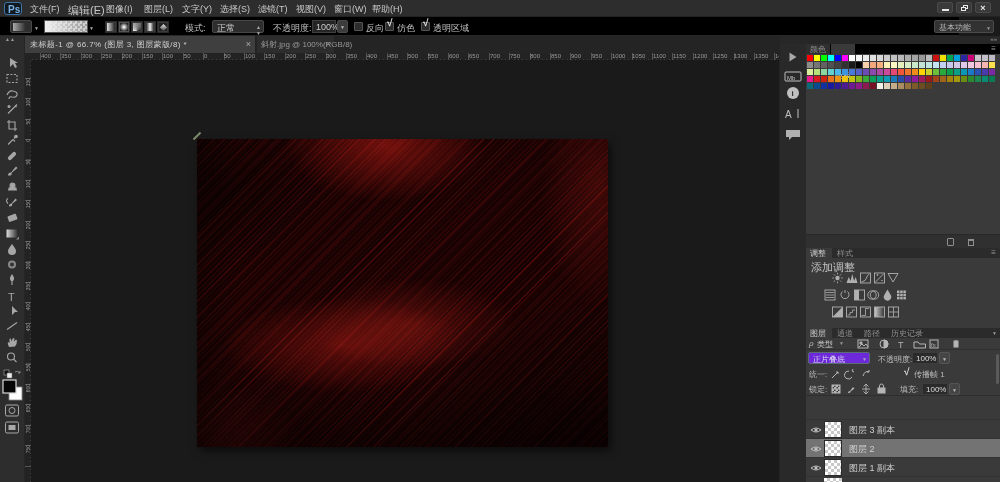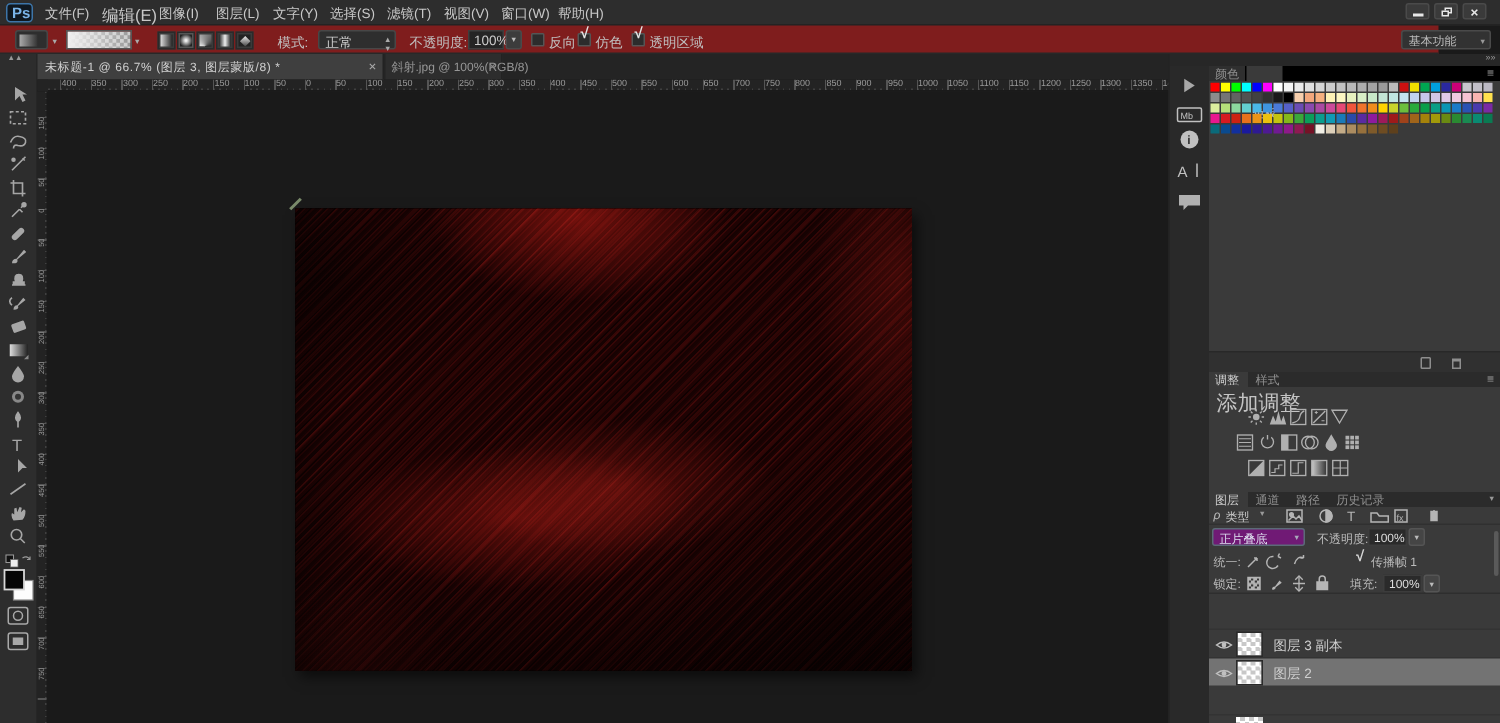--- a/index.html
+++ b/index.html
@@ -21,21 +21,21 @@
 <span class="ab" style="left:372px;top:3px;font-size:9px;color:#c8c8c8;white-space:nowrap;">帮助(H)</span>
 <div class="ab" style="left:937px;top:2px;width:16px;height:11px;background:#3a3a3a;border:1px solid #4a4a4a;border-radius:2px;">
       <div class="ab" style="left:4px;top:6px;width:7px;height:2px;background:#e8e8e8;"></div>
     </div>
 <div class="ab" style="left:956px;top:2px;width:16px;height:11px;background:#3a3a3a;border:1px solid #4a4a4a;border-radius:2px;">
       <div class="ab" style="left:6px;top:2px;width:5px;height:4px;border:1px solid #e8e8e8;"></div>
       <div class="ab" style="left:4px;top:4px;width:5px;height:4px;border:1px solid #e8e8e8;background:#3a3a3a;"></div>
     </div>
 <div class="ab" style="left:975px;top:2px;width:16px;height:11px;background:#3a3a3a;border:1px solid #4a4a4a;border-radius:2px;color:#e8e8e8;font-size:9px;font-weight:bold;text-align:center;line-height:11px;">×</div>
 </div>
-<div class="ab" style="left:0;top:17px;width:959px;height:19px;background:#7f1d1d;border-bottom:1px solid #282828;">
+<div class="ab" style="left:0;top:17px;width:959px;height:19px;background:#000000;border-bottom:1px solid #282828;">
 <div class="ab" style="left:10px;top:3px;width:22px;height:13px;background:#2e2e2e;border:1px solid #474747;border-radius:2px;">
       <div class="ab" style="left:2px;top:2px;width:12px;height:8px;background:linear-gradient(90deg,#aaa,#333);"></div>
     </div>
 <span class="ab" style="left:34px;top:8px;font-size:5px;color:#aaa;">▼</span>
 <div class="ab" style="left:44px;top:3px;width:44px;height:13px;border:1px solid #555;background:linear-gradient(90deg,rgba(240,240,240,1),rgba(140,140,140,0.15)),repeating-conic-gradient(#9a9a9a 0% 25%,#d8d8d8 0% 50%) 0 0/5px 5px;"></div>
 <span class="ab" style="left:89px;top:8px;font-size:5px;color:#aaa;">▼</span>
 <div class="ab" style="left:105px;top:4px;width:12px;height:12px;background:#3a3a3a;border:1px solid #2a2a2a;">
 <div class="ab" style="left:1px;top:1px;width:8px;height:8px;background:linear-gradient(90deg,#ddd,#222);"></div>
 </div>
 <div class="ab" style="left:118px;top:4px;width:12px;height:12px;background:#555555;border:1px solid #2a2a2a;">
@@ -381,21 +381,21 @@
 </div>
 <div class="ab" style="left:0;top:212px;width:194px;height:10px;background:#2b2b2b;">
 <div class="ab" style="left:0px;top:0;width:26px;height:10px;background:#3a3a3a;">
         <span class="ab" style="left:4px;top:0px;font-size:8px;color:#ccc;">调整</span>
       </div>
 <div class="ab" style="left:27px;top:0;width:26px;height:10px;">
         <span class="ab" style="left:4px;top:0px;font-size:8px;color:#909090;">样式</span>
       </div>
 <span class="ab" style="right:4px;top:0px;font-size:8px;color:#999;">≡</span>
 </div>
-<span class="ab" style="left:5px;top:224px;font-size:14px;color:#c4c4c4;font-family:Liberation Serif, serif;">添加调整</span>
+<span class="ab" style="left:5px;top:224px;font-size:11px;color:#c4c4c4;font-family:Liberation Serif, serif;">添加调整</span>
 <svg class="ab" style="left:0;top:232px" width="194" height="55" viewBox="0 0 194 55">
       <g stroke="#b0b0b0" fill="none" stroke-width="0.9">
         <circle cx="31.5" cy="10" r="2.2" fill="#b0b0b0" stroke="none"></circle>
         <line x1="35.1" y1="10.0" x2="36.7" y2="10.0"></line>
         <line x1="34.0" y1="12.5" x2="35.2" y2="13.7"></line>
         <line x1="31.5" y1="13.6" x2="31.5" y2="15.2"></line>
         <line x1="29.0" y1="12.5" x2="27.8" y2="13.7"></line>
         <line x1="27.9" y1="10.0" x2="26.3" y2="10.0"></line>
         <line x1="29.0" y1="7.5" x2="27.8" y2="6.3"></line>
         <line x1="31.5" y1="6.4" x2="31.5" y2="4.8"></line>
@@ -470,21 +470,21 @@
           <text x="44" y="8.5" font-size="9" fill="#b5b5b5" stroke="none">T</text>
           <path d="M60 3 h4 l1.5 2 h6 v4 h-11.5 z"></path>
           <rect x="76" y="1" width="8" height="8"></rect>
           <text x="77" y="8" font-size="6" fill="#b5b5b5" stroke="none">fx</text>
           <rect x="100" y="2" width="4" height="6" fill="#b5b5b5"></rect>
           <path d="M102 2 v-1"></path>
         </g>
       </svg>
     </div>
     <div class="ab" style="left:0;top:314px;width:194px;height:16px;background:#3a3a3a;">
-      <div class="ab" style="left:2px;top:2px;width:62px;height:12px;background:#701a75;border:1px solid #5c6a78;border-radius:2px;">
+      <div class="ab" style="left:2px;top:2px;width:62px;height:12px;background:#6d28d9;border:1px solid #5c6a78;border-radius:2px;">
         <span class="ab" style="left:4px;top:1px;font-size:8px;color:#dde;">正片叠底</span>
         <span class="ab" style="right:2px;top:3px;font-size:5px;color:#aab;">▼</span>
       </div>
       <span class="ab" style="left:72px;top:4px;font-size:8px;color:#bbb;">不透明度:</span>
       <div class="ab" style="left:106px;top:2px;width:26px;height:12px;background:#2a2a2a;border:1px solid #3c3c3c;">
         <span class="ab" style="left:3px;top:1px;font-size:8px;color:#ddd;">100%</span>
       </div>
       <div class="ab" style="left:133px;top:2px;width:11px;height:12px;background:#454545;border:1px solid #555;border-radius:2px;color:#bbb;font-size:5px;text-align:center;line-height:12px;">▼</div>
     </div>
     <div class="ab" style="left:0;top:330px;width:194px;height:15px;background:#3a3a3a;">
@@ -541,16 +541,24 @@
       <span class="ab" style="left:43px;top:4px;font-size:9px;color:#cfcfcf;">图层 3 副本</span>
     </div>
     <div class="ab" style="left:0;top:402px;width:194px;height:19px;background:#737373;border-top:1px solid #333;">
       <svg class="ab" style="left:4px;top:6px" width="12" height="8" viewBox="0 0 12 8">
         <path d="M1 4 Q6 0 11 4 Q6 8 1 4 z" fill="none" stroke="#c0c0c0"></path>
         <circle cx="6" cy="4" r="1.6" fill="#c0c0c0"></circle>
       </svg>
       <div class="ab" style="left:18px;top:1px;width:18px;height:17px;background:repeating-conic-gradient(#c8c8c8 0% 25%,#ffffff 0% 50%) 0 0/6px 6px;border:1px solid #2a2a2a;"></div>
       <span class="ab" style="left:43px;top:4px;font-size:9px;color:#cfcfcf;">图层 2</span>
     </div>
+    <div class="ab" style="left:0;top:421px;width:194px;height:19px;background:#3a3a3a;border-top:1px solid #333;">
+      <svg class="ab" style="left:4px;top:6px" width="12" height="8" viewBox="0 0 12 8">
+        <path d="M1 4 Q6 0 11 4 Q6 8 1 4 z" fill="none" stroke="#c0c0c0"></path>
+        <circle cx="6" cy="4" r="1.6" fill="#c0c0c0"></circle>
+      </svg>
+      <div class="ab" style="left:18px;top:1px;width:18px;height:17px;background:repeating-conic-gradient(#c8c8c8 0% 25%,#ffffff 0% 50%) 0 0/6px 6px;border:1px solid #2a2a2a;"></div>
+      <span class="ab" style="left:43px;top:4px;font-size:9px;color:#cfcfcf;">图层 1 副本</span>
+    </div>
     <div class="ab" style="left:0;top:440px;width:194px;height:6px;background:#3a3a3a;border-top:1px solid #333;">
       <div class="ab" style="left:18px;top:1px;width:18px;height:5px;background:repeating-conic-gradient(#c8c8c8 0% 25%,#ffffff 0% 50%) 0 0/6px 6px;"></div>
     </div>
     <div class="ab" style="left:190px;top:318px;width:3px;height:30px;background:#5a5a5a;border-radius:2px;"></div>
 </div>
 </body></html>

